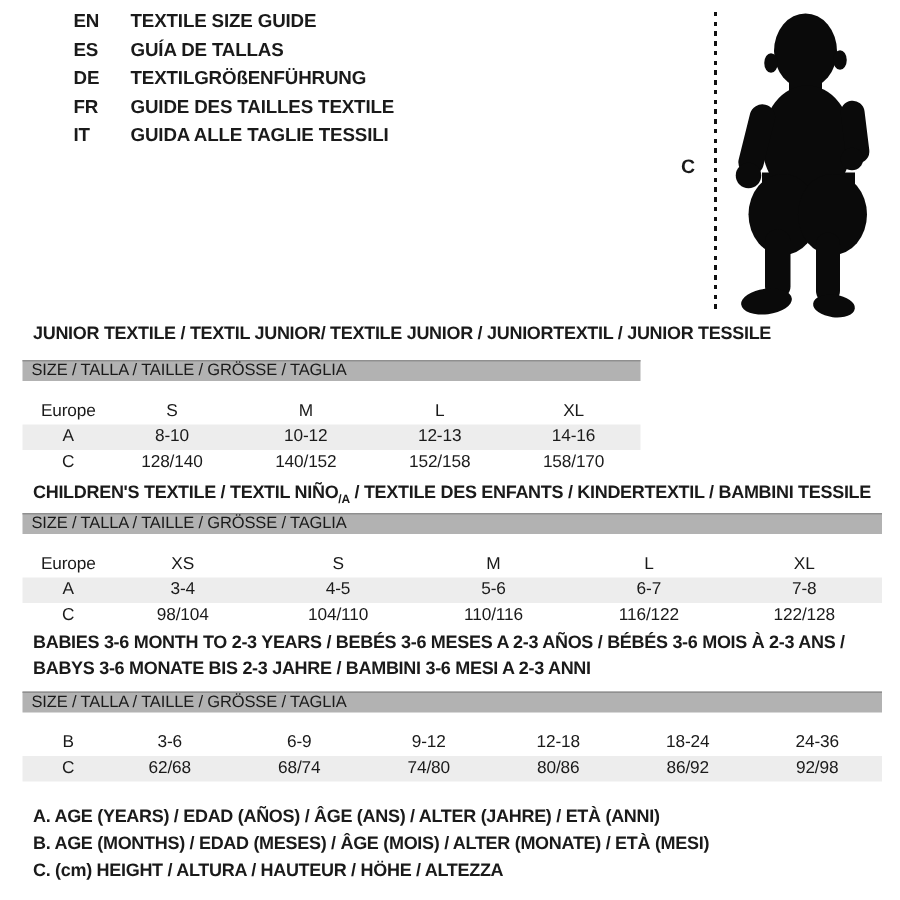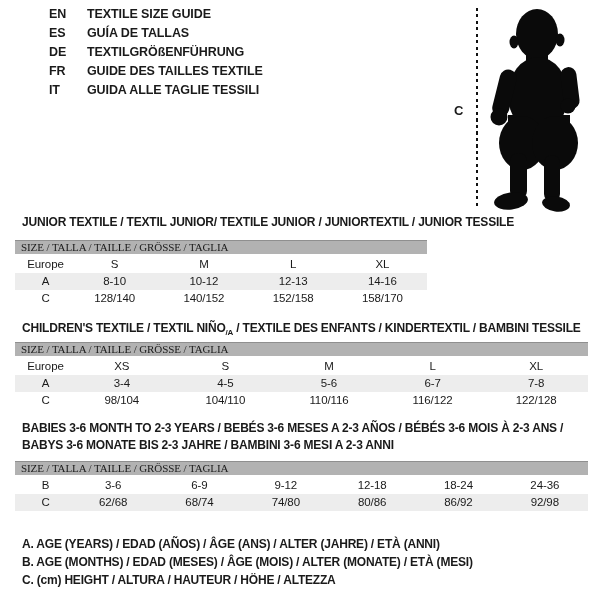--- a/index.html
+++ b/index.html
@@ -35,21 +35,21 @@
   
   .section-title{position:absolute;left:22px;font-weight:bold;font-size:12px;letter-spacing:-0.2px;white-space:nowrap;}
   .sub-mark{font-size:8px;vertical-align:sub;}
 
   
   .size-table{position:absolute;left:15px;}
   .t1{top:240px;width:412px;}
   .t2{top:342px;width:573px;}
   .t3{top:461px;width:573px;}
   .hdr{height:14px;line-height:13px;background:var(--header_bar);border-top:1px solid var(--header_bar_border);
-    padding-left:6px;font-size:11px;letter-spacing:-0.1px;margin-bottom:2px;font-family:Liberation Serif, serif;}
+    padding-left:6px;font-size:11px;letter-spacing:-0.1px;margin-bottom:12px;}
   .row{display:flex;height:17px;line-height:17px;font-size:11.5px;letter-spacing:-0.1px;}
   .row .lbl{width:55px;padding-left:6px;text-align:center;}
   .row .cell{flex:1;text-align:center;}
   .row.alt{background:var(--row_alt);}
 
   
   .footnotes{position:absolute;left:22px;top:535px;}
   .footnote{height:18px;line-height:18px;font-weight:bold;font-size:12px;letter-spacing:-0.2px;white-space:nowrap;}
 </style>
 </head>

